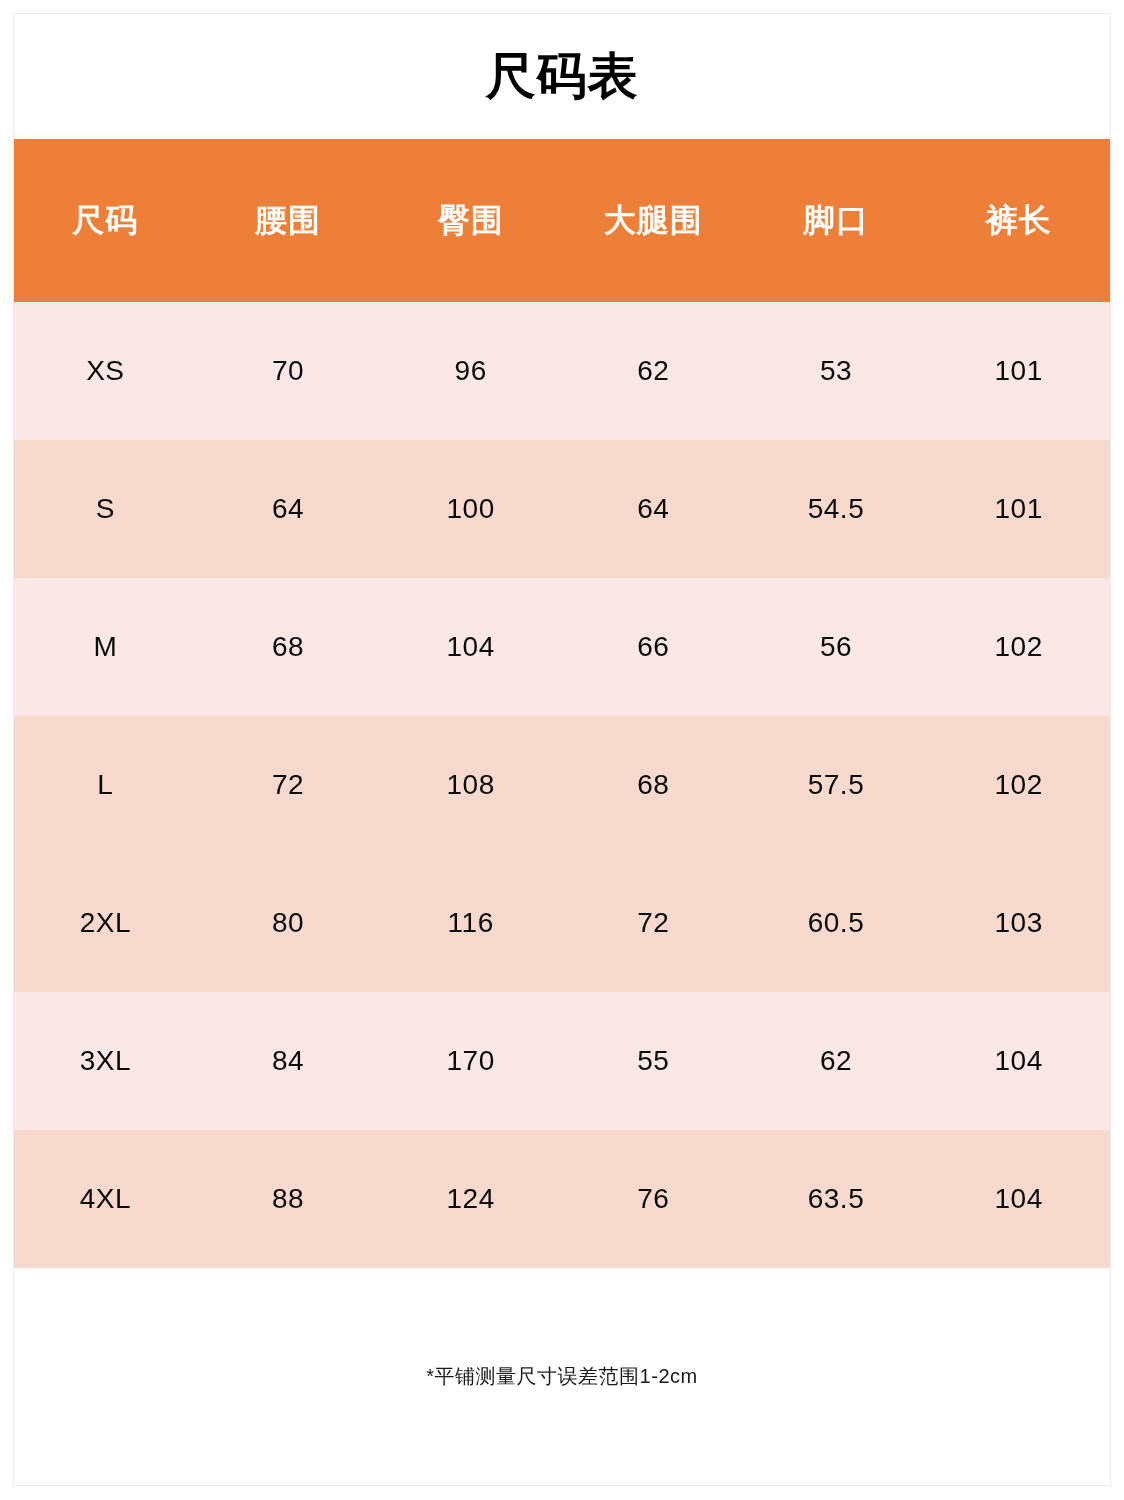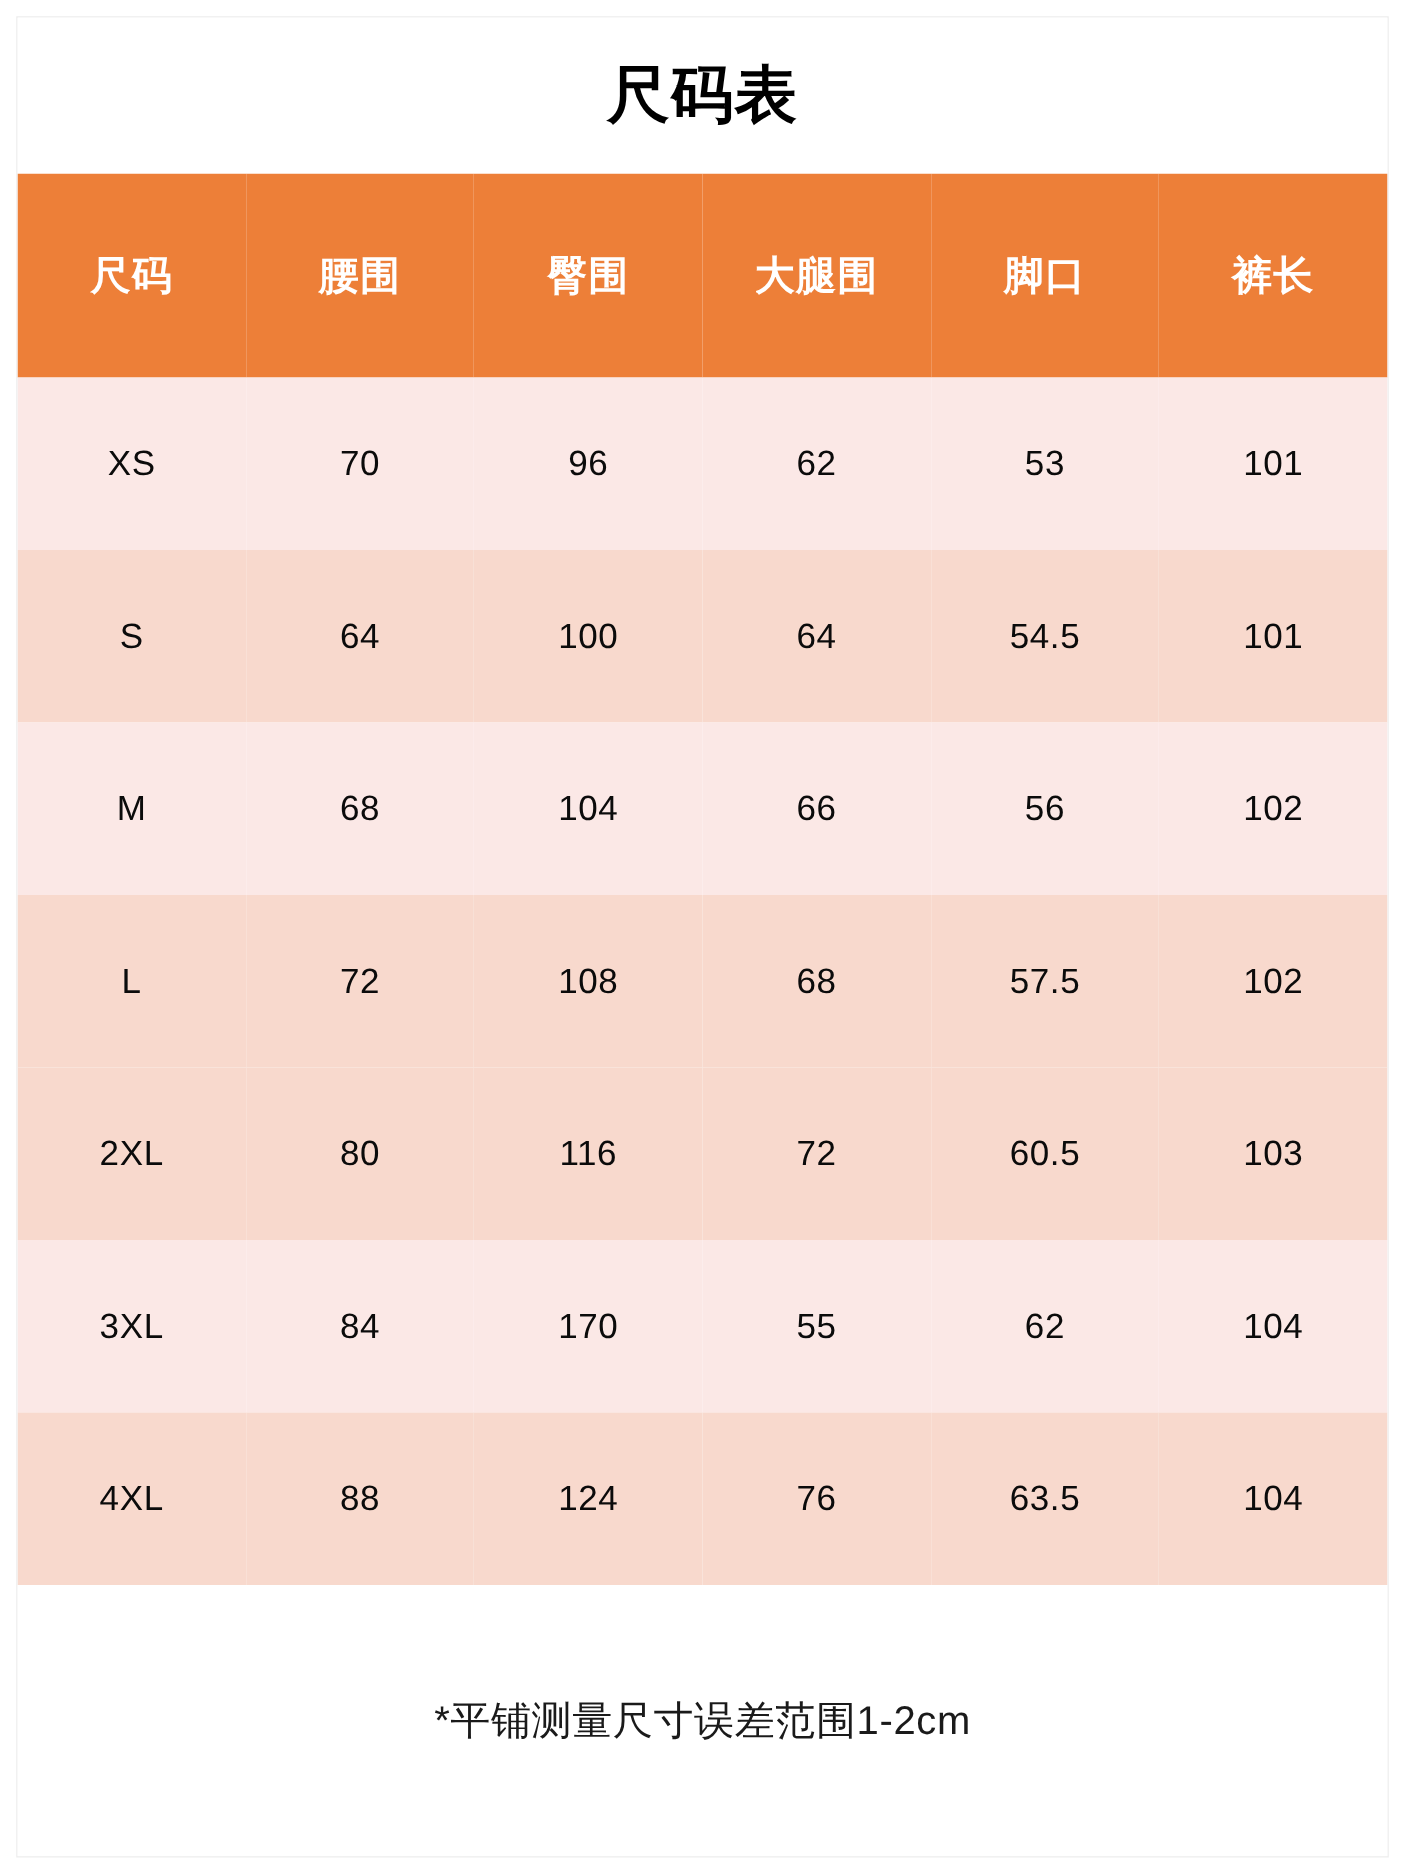--- a/index.html
+++ b/index.html
@@ -76,21 +76,21 @@
 
   .size-table tbody tr.row-odd td  { background: #FBE8E6; }
   .size-table tbody tr.row-even td { background: #F8D9CD; }
 
   .chart-footnote {
     flex: 1 1 auto;
     background: #ffffff;
     display: flex;
     align-items: center;
     justify-content: center;
-    font-size: 32px;
+    font-size: 20px;
     color: #1a1a1a;
     letter-spacing: 0.5px;
   }
 </style>
 </head>
 <body>
 
 <div class="size-chart-card">
 
   <div class="chart-title">尺码表</div>

